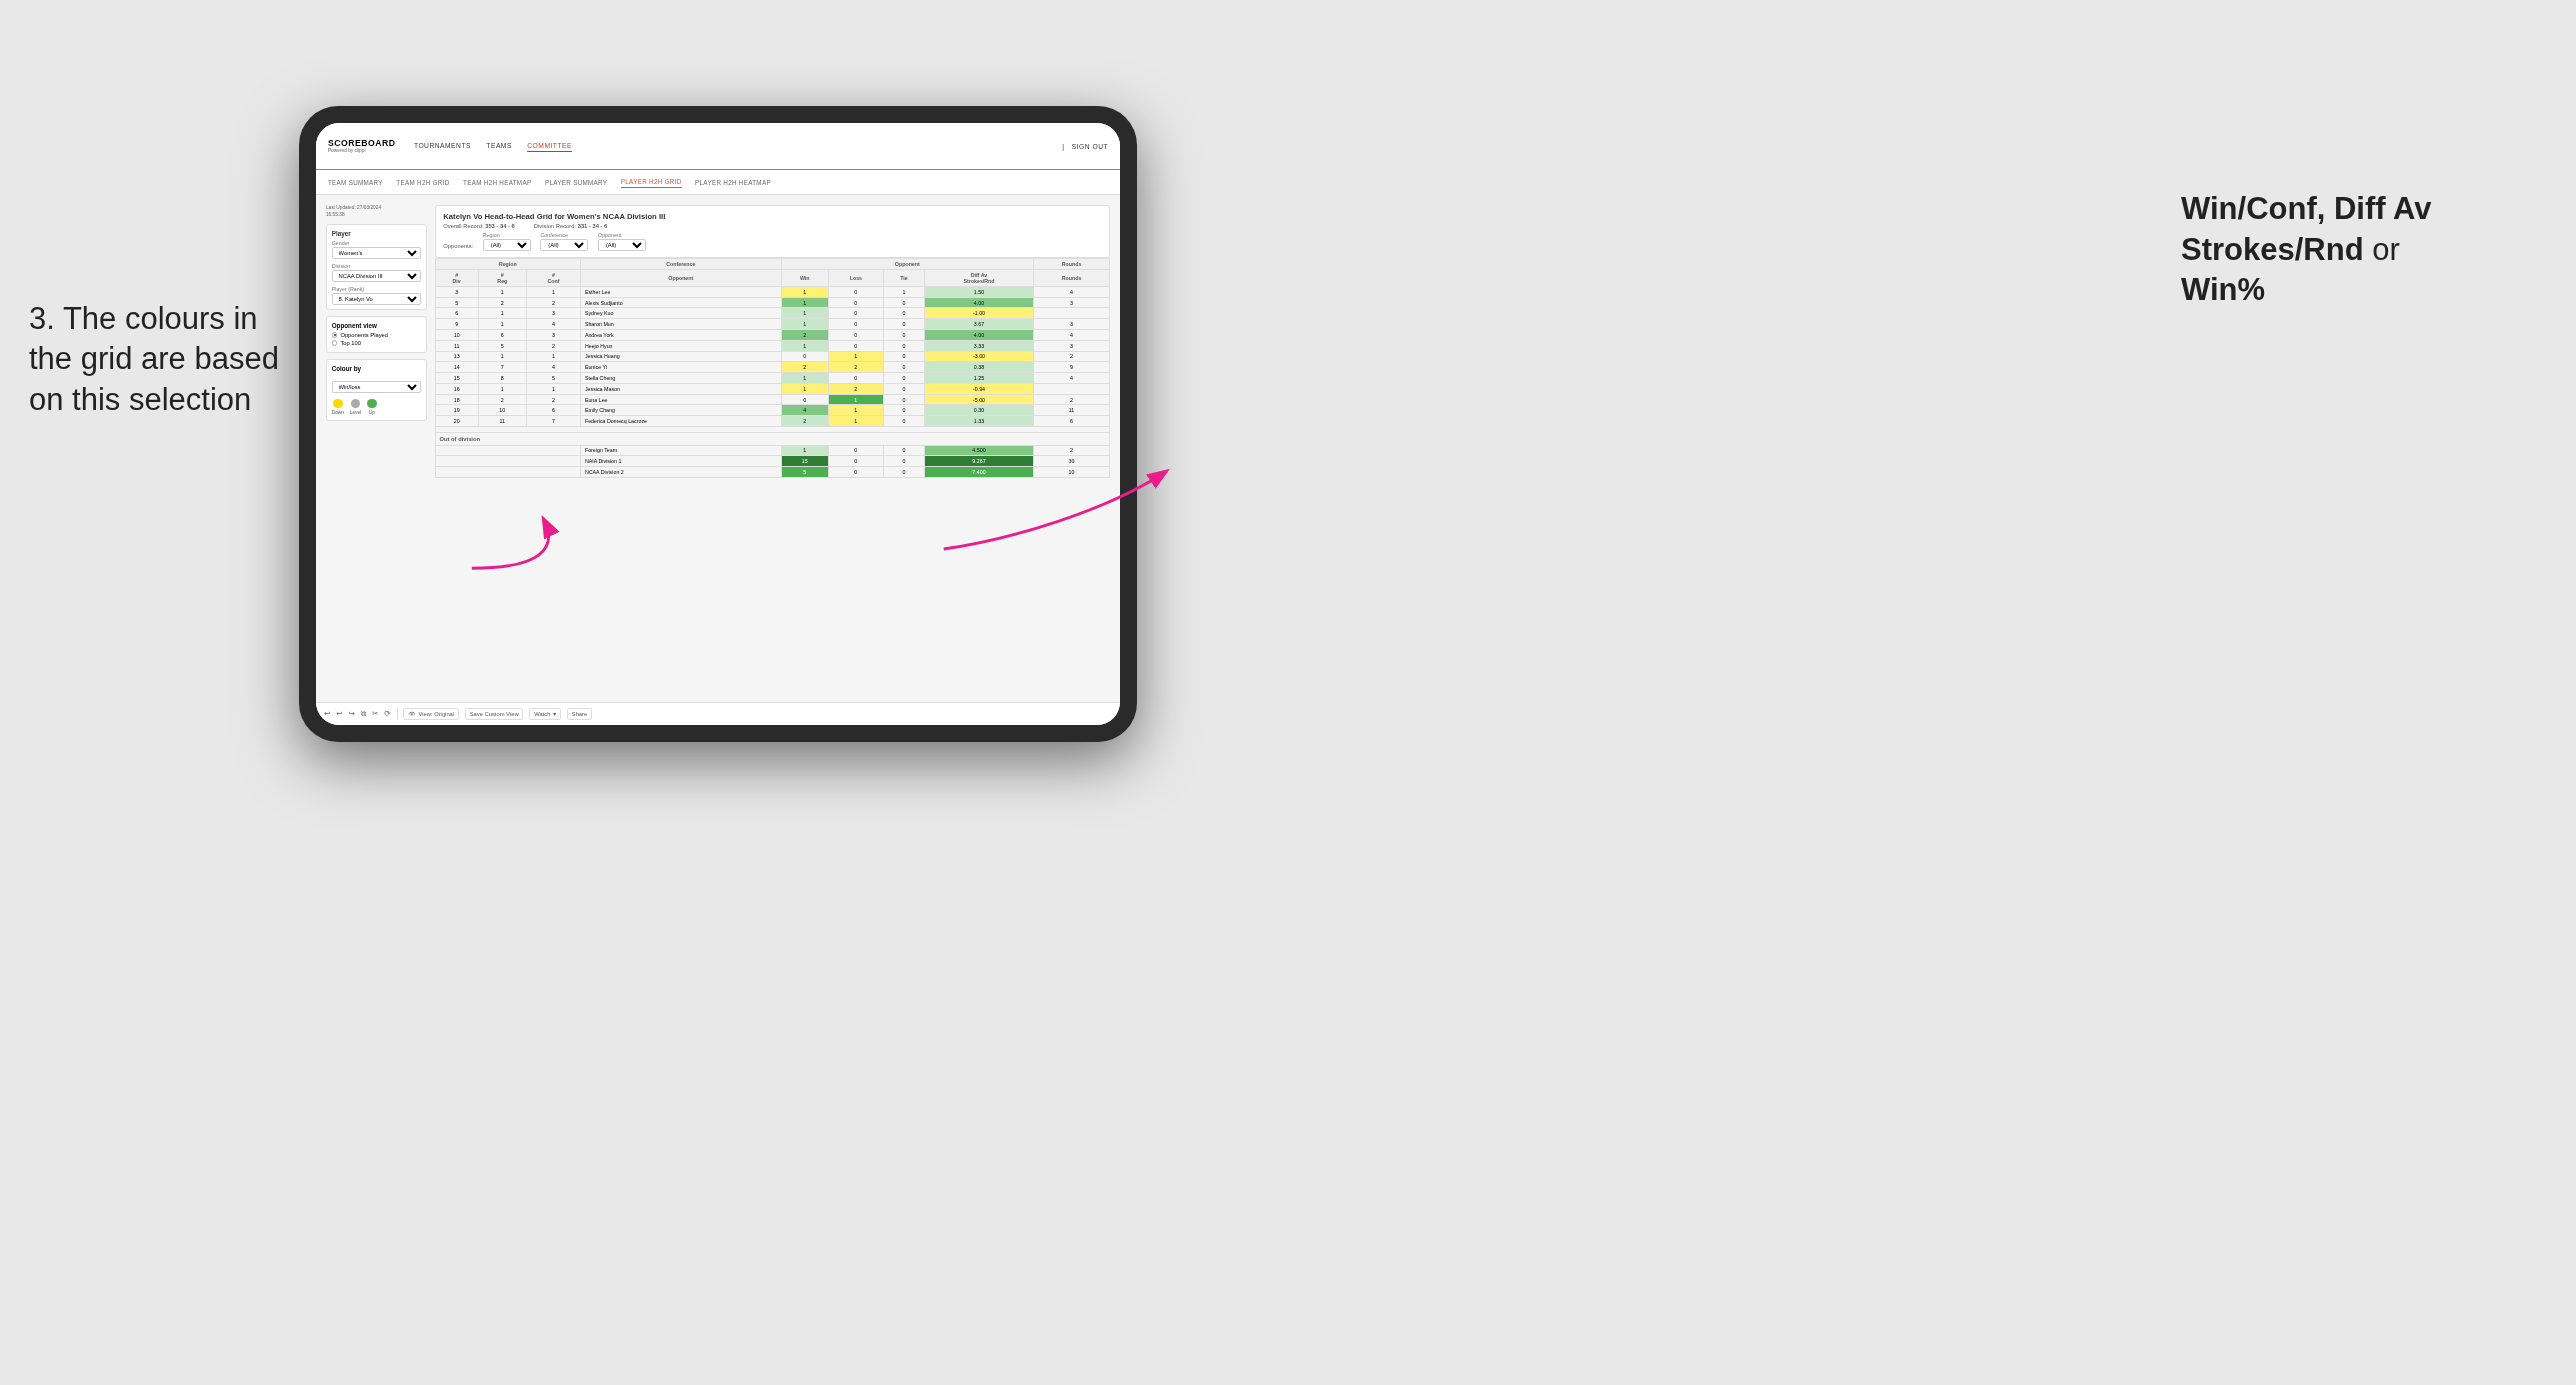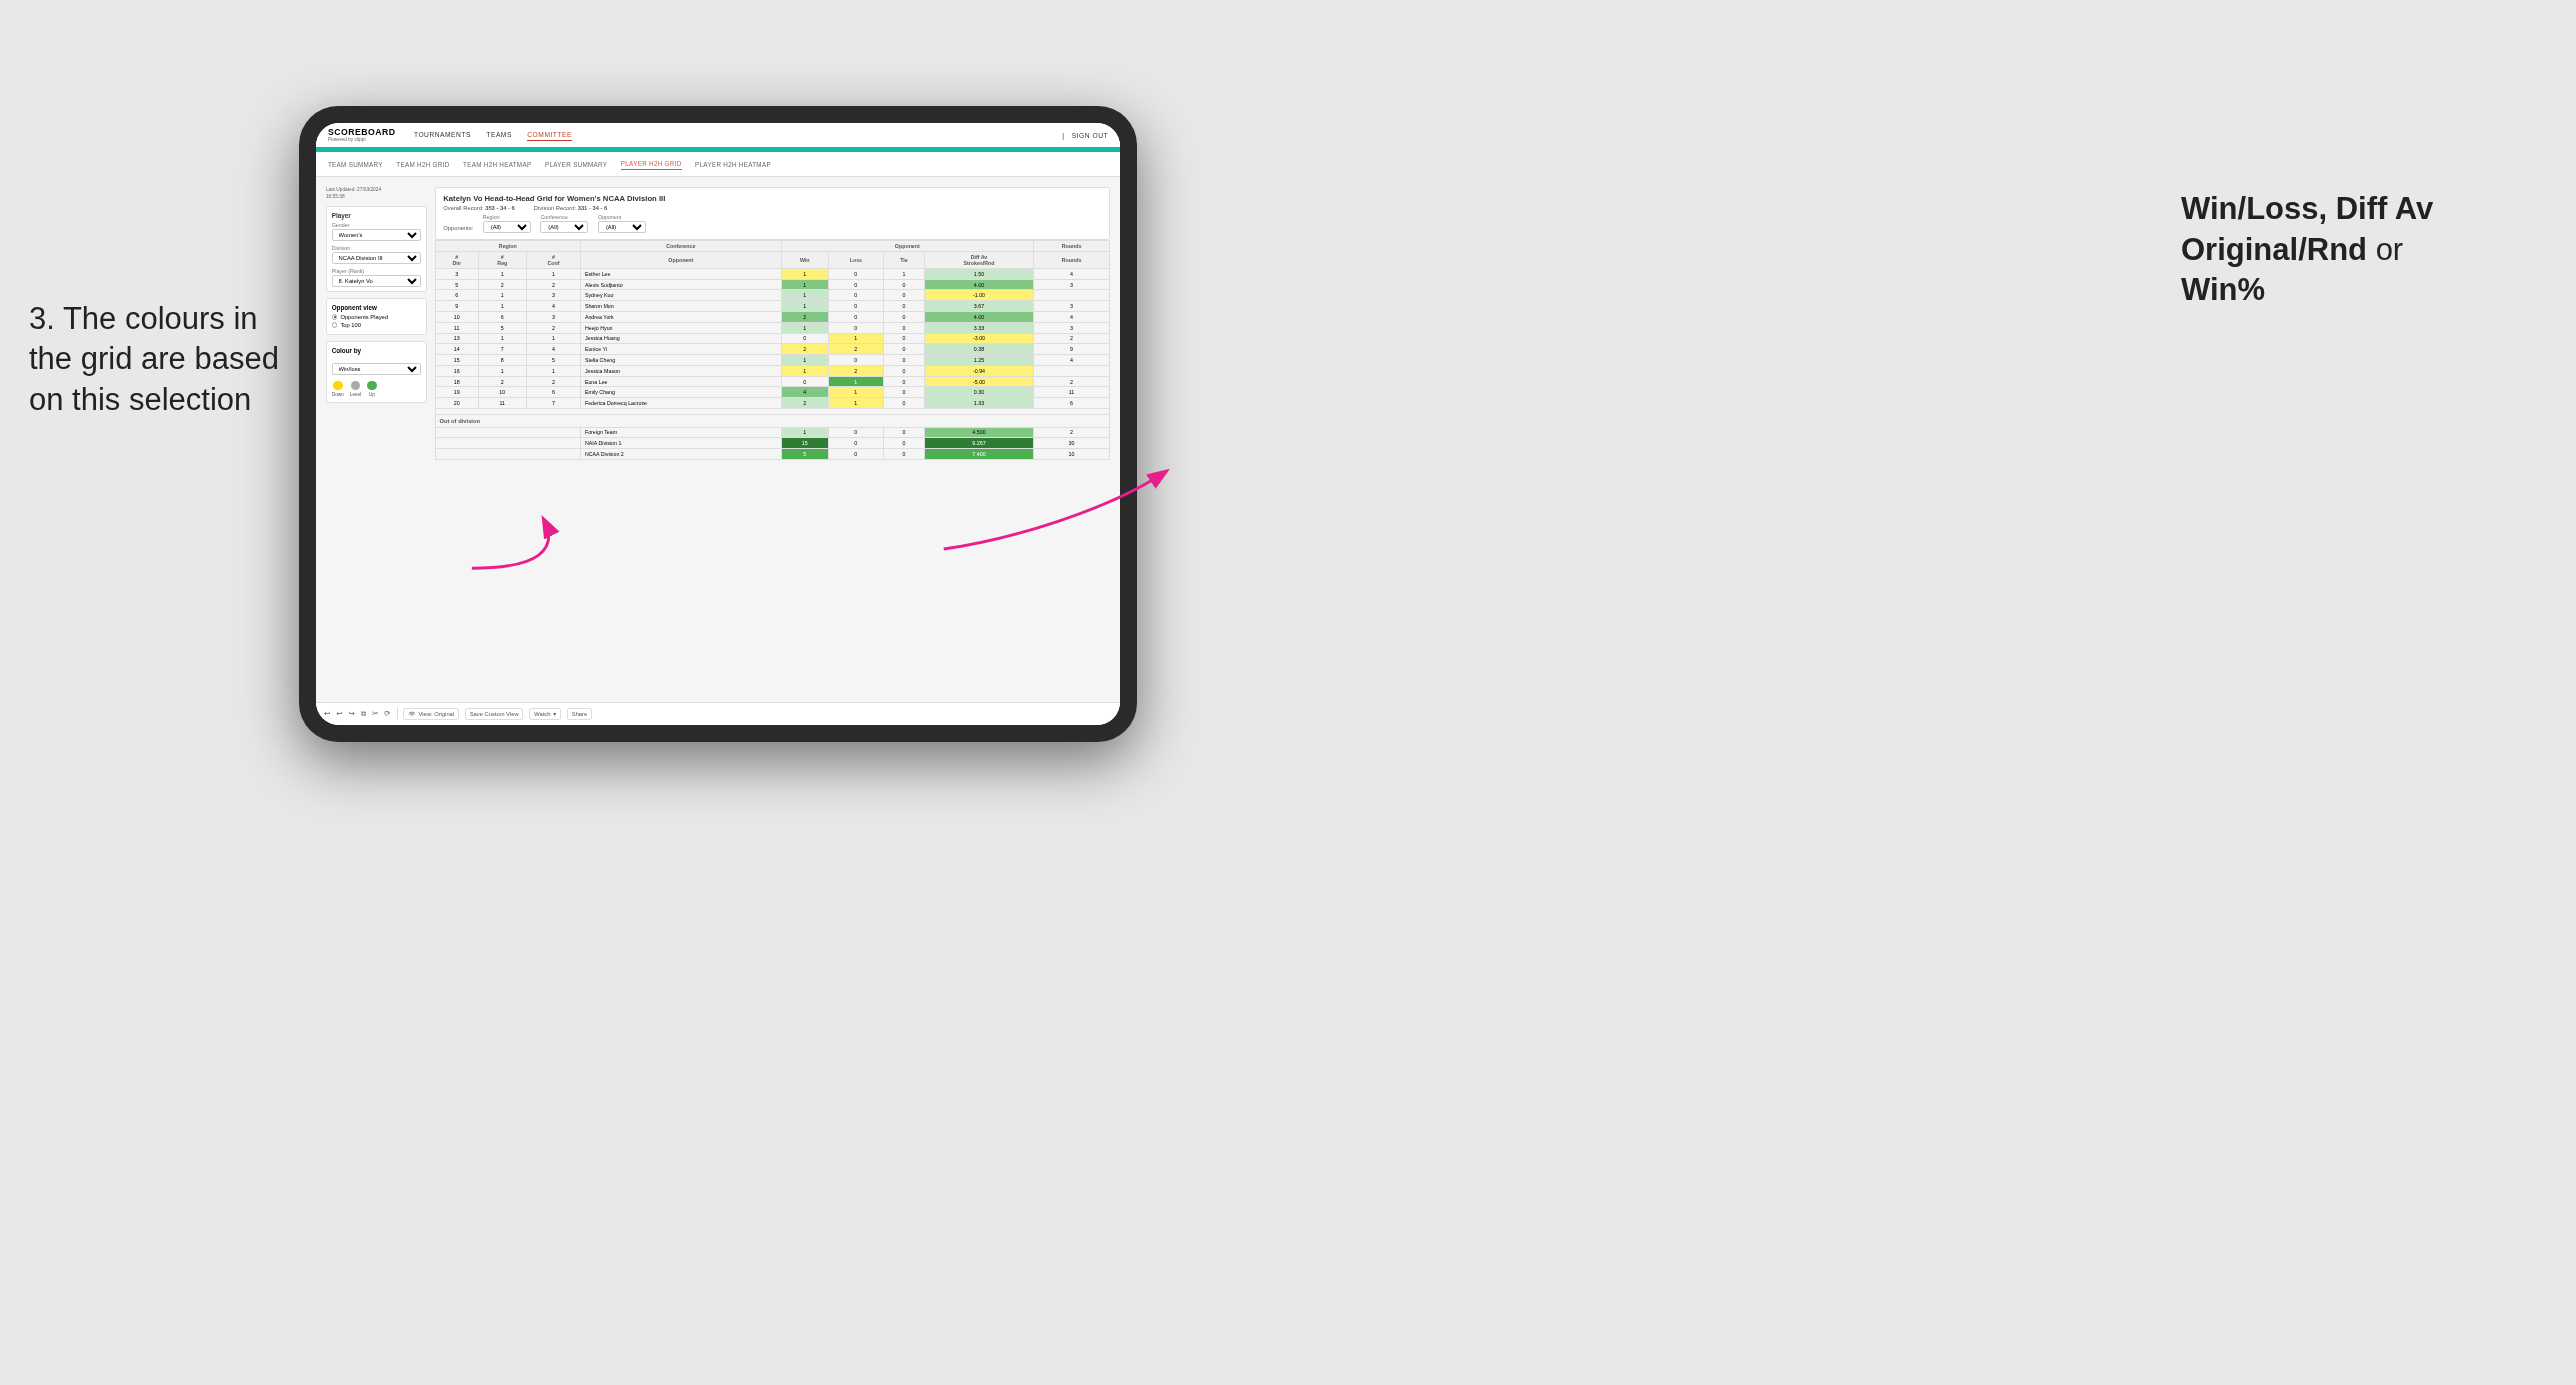--- a/index.html
+++ b/index.html
@@ -31,25 +31,25 @@
       background: #fff;
       border-radius: 23px;
       overflow: hidden;
       display: flex;
       flex-direction: column;
     }
 
     
     .nav-bar {
       background: #fff;
-      border-bottom: 5px solid #14b8a6;
+      border-bottom: 1px solid #14b8a6;
       padding: 0 11.6px;
       display: flex;
       align-items: center;
-      height: 29px;
+      height: 47px;
       flex-shrink: 0;
     }
 
     .logo {
       font-weight: 900;
       font-size: 8.7px;
       color: #000;
       letter-spacing: 0.5px;
       margin-right: 2.9px;
       line-height: 1;
@@ -796,21 +796,21 @@
 
   </div>
 </div>
 
 <div class="annotation annotation-left">
   <span>3. The colours in the grid are based on this selection</span>
 </div>
 
 <div class="annotation annotation-right">
   <br>
-  <span class="bold">Win/Loss, Diff Av Original/Rnd</span>
+  <span class="bold">Win/Conf, Diff Av Strokes/Rnd</span>
   <span>or</span>
   <br>
   <span class="bold">Win%</span>
 </div>
 
 <svg class="pink-arrow" style="position:absolute; left:0; top:0; width:2576px; height:1386px; pointer-events:none;" viewBox="0 0 2675 1439" width="2576" height="1386">
 
   <defs>
     <marker id="arrowhead-pink" markerWidth="8" markerHeight="8" refX="6" refY="3" orient="auto">
       <path d="M0,0 L0,6 L8,3 z" fill="#e91e8c"></path>

